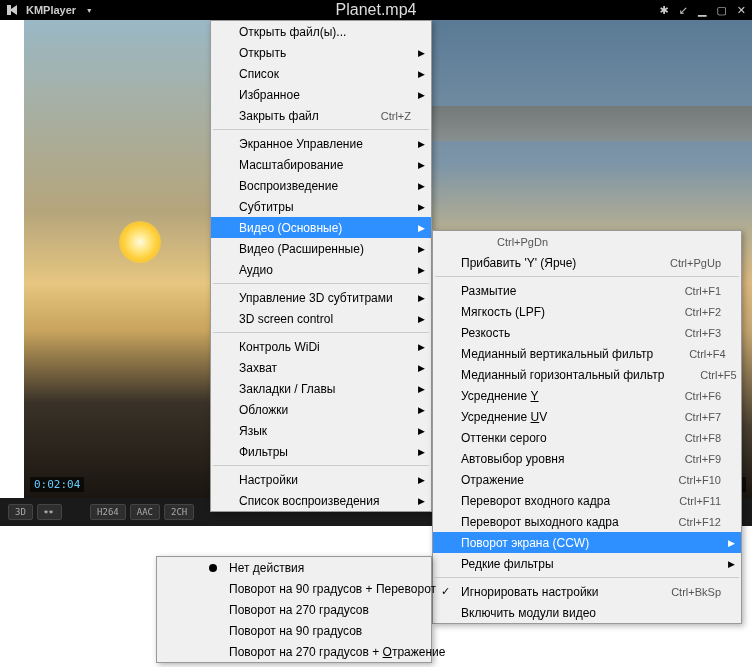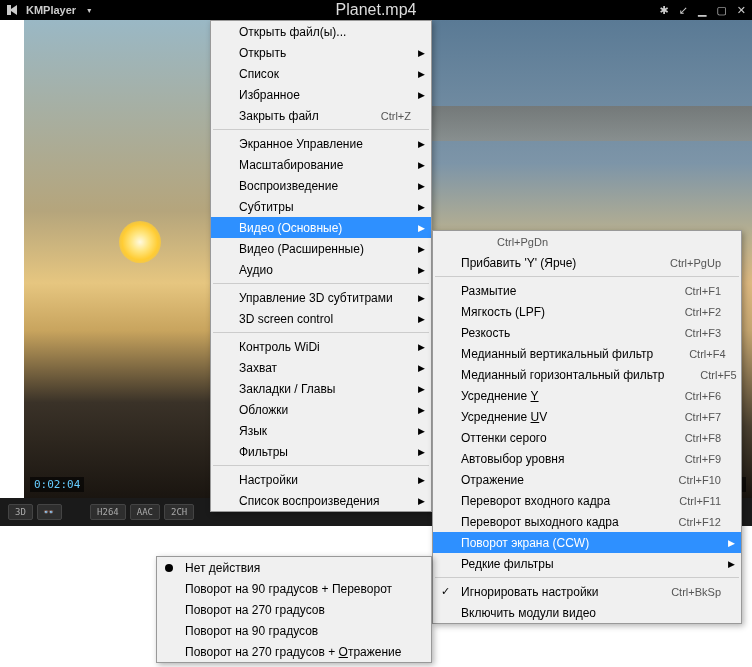--- a/index.html
+++ b/index.html
@@ -41,21 +41,21 @@
   .menu-item .lbl { flex: 1; }
   .menu-item .sc { color: #555; margin-left: 36px; font-size: 11px; }
   .menu-item .arrow { position: absolute; right: 6px; font-size: 9px; }
   .menu-item .radio { position: absolute; left: 8px; width: 8px; height: 8px; border-radius: 50%; background: #000; }
   .menu-item .check { position: absolute; left: 8px; font-size: 11px; }
   .menu-sep { height: 1px; background: #ccc; margin: 3px 2px; }
   .menu .und { text-decoration: underline; }
   
   .menu1 { top: 20px; left: 210px; width: 222px; }
   .menu2 { top: 230px; left: 432px; width: 310px; }
-  .menu3 { top: 556px; left: 156px; width: 276px; }
+  .menu3 { top: 556px; left: 156px; width: 276px; padding-left: 44px; }
 </style>
 </head>
 <body>
 
 <div class="titlebar">
   <div class="logo">
     <svg viewBox="0 0 12 12">
         <path d="M1 1 L5 1 L5 5 L11 1 L11 11 L5 7 L5 11 L1 11 Z" fill="#ccc"></path>
       </svg>
     <span class="app">KMPlayer</span>

